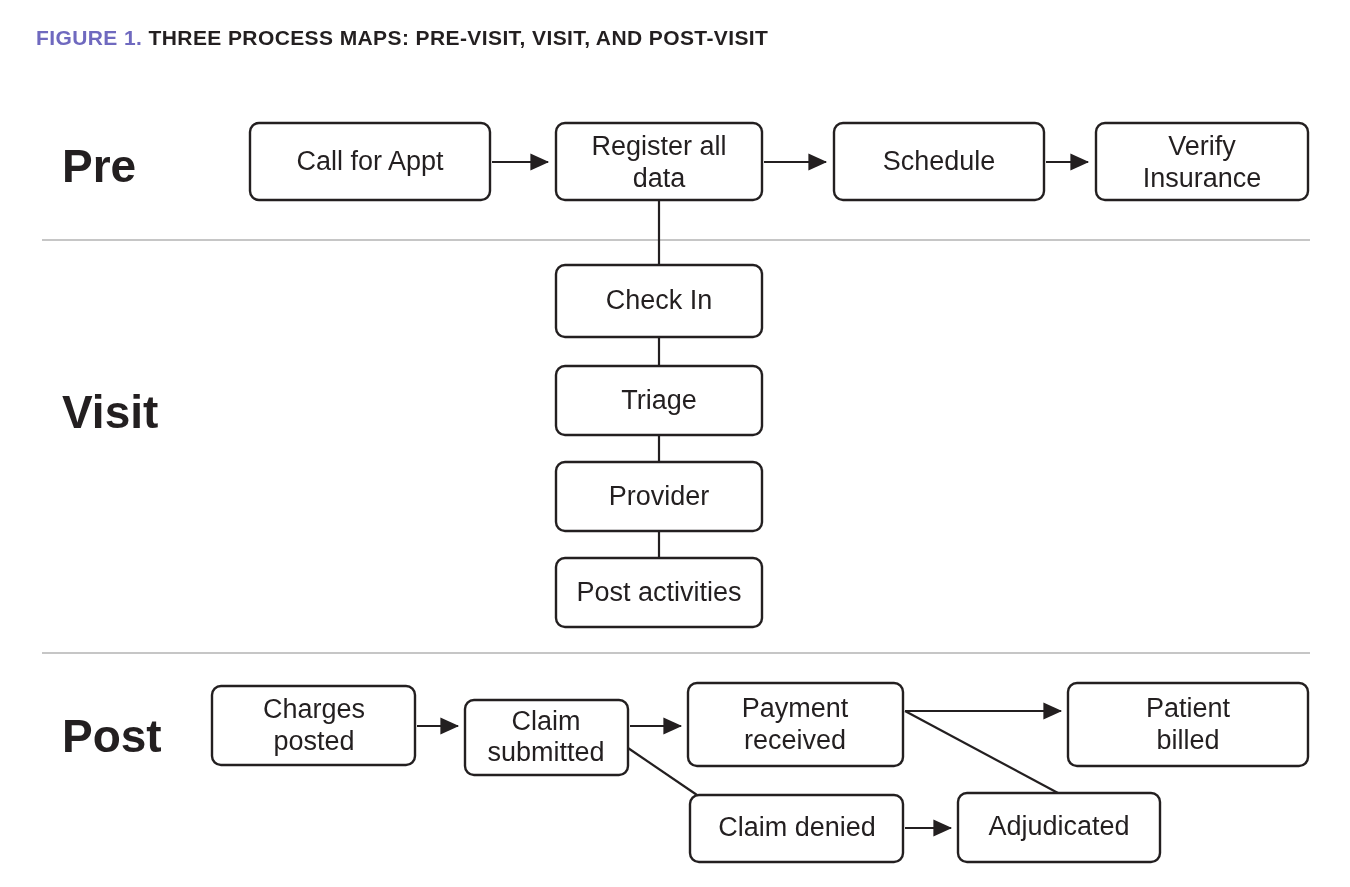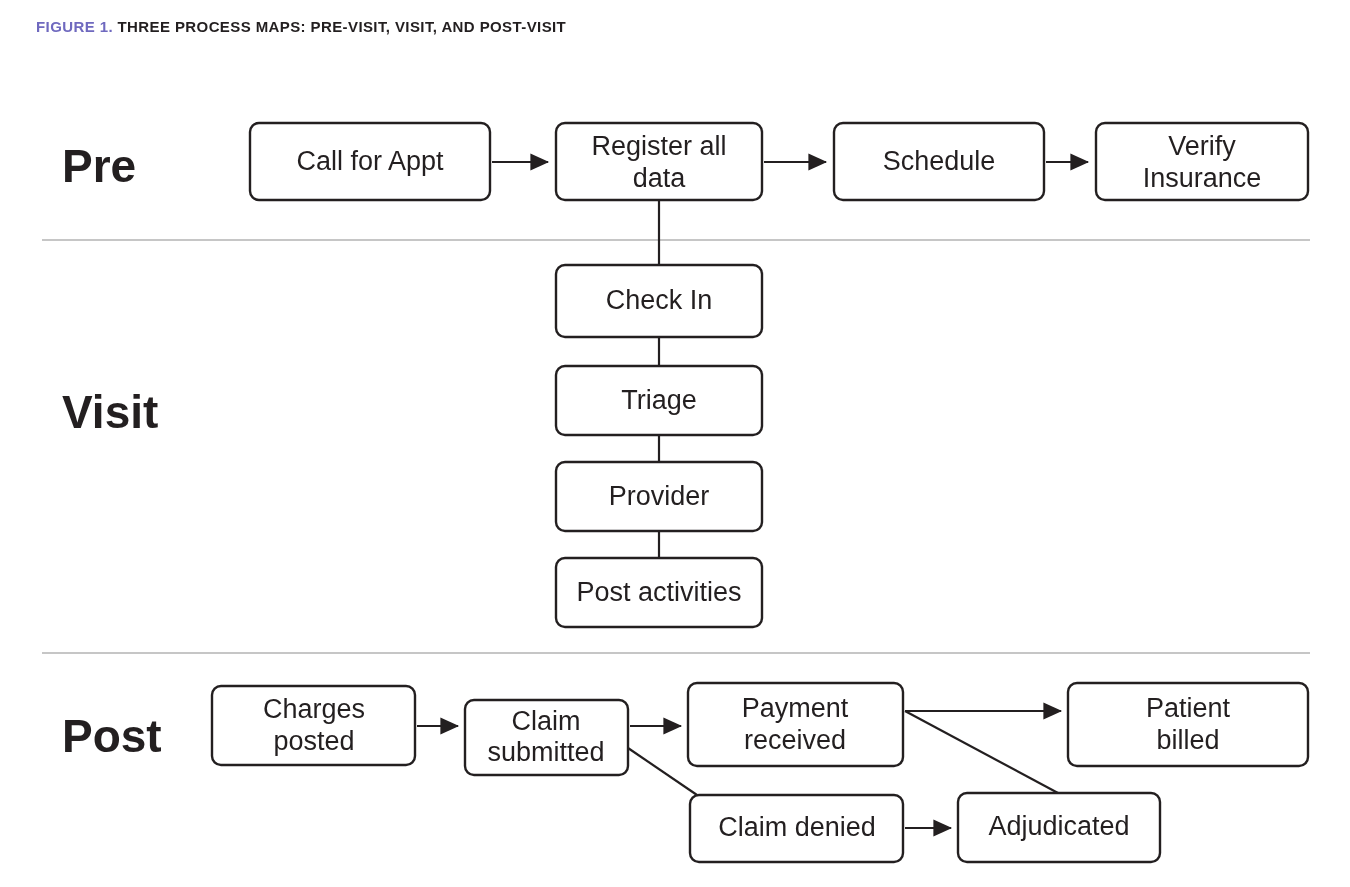--- a/index.html
+++ b/index.html
@@ -15,22 +15,22 @@
     overflow: hidden;
   }
   #figure-root {
     position: absolute;
     inset: 0;
     background: #ffffff;
   }
   .figure-title {
     position: absolute;
     left: 36px;
-    top: 18px;
-    font-size: 15px;
+    top: 26px;
+    font-size: 21px;
     font-weight: bold;
     letter-spacing: 0.4px;
     white-space: nowrap;
   }
   .title-prefix { color: #6f69bf; }
   .title-rest { color: #231f20; }
   svg#diagram {
     position: absolute;
     left: 0;
     top: 0;

